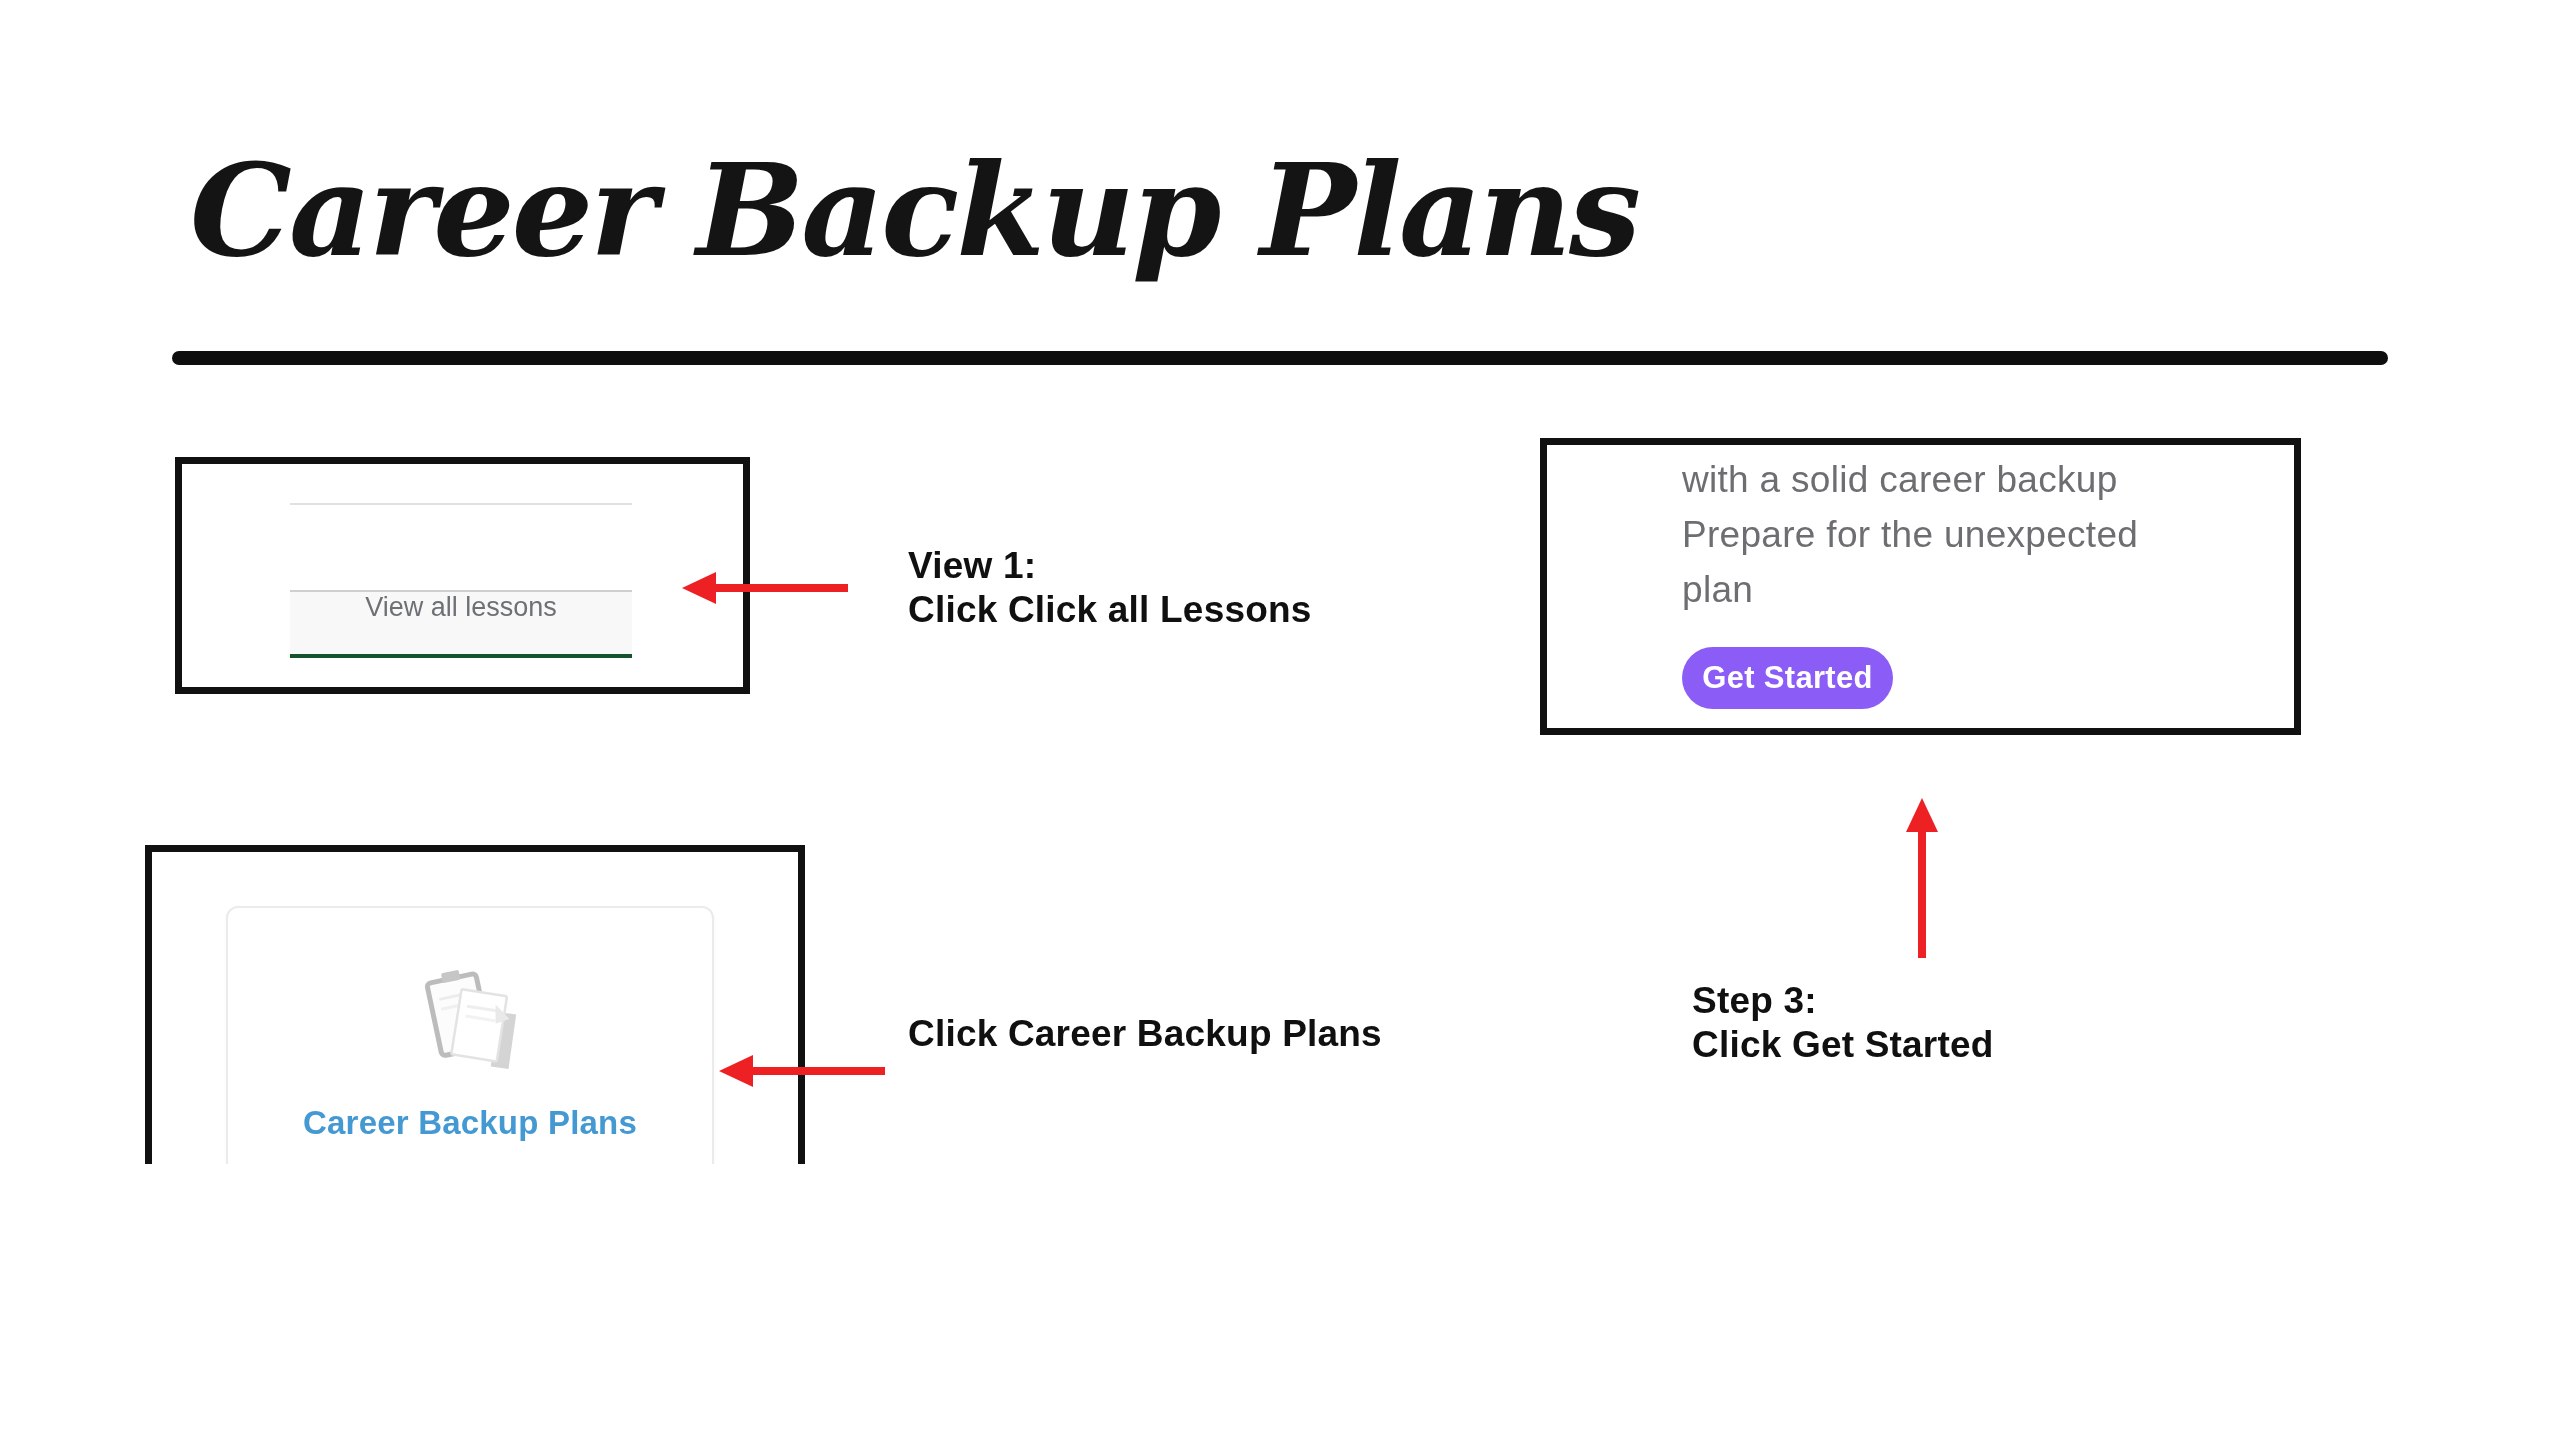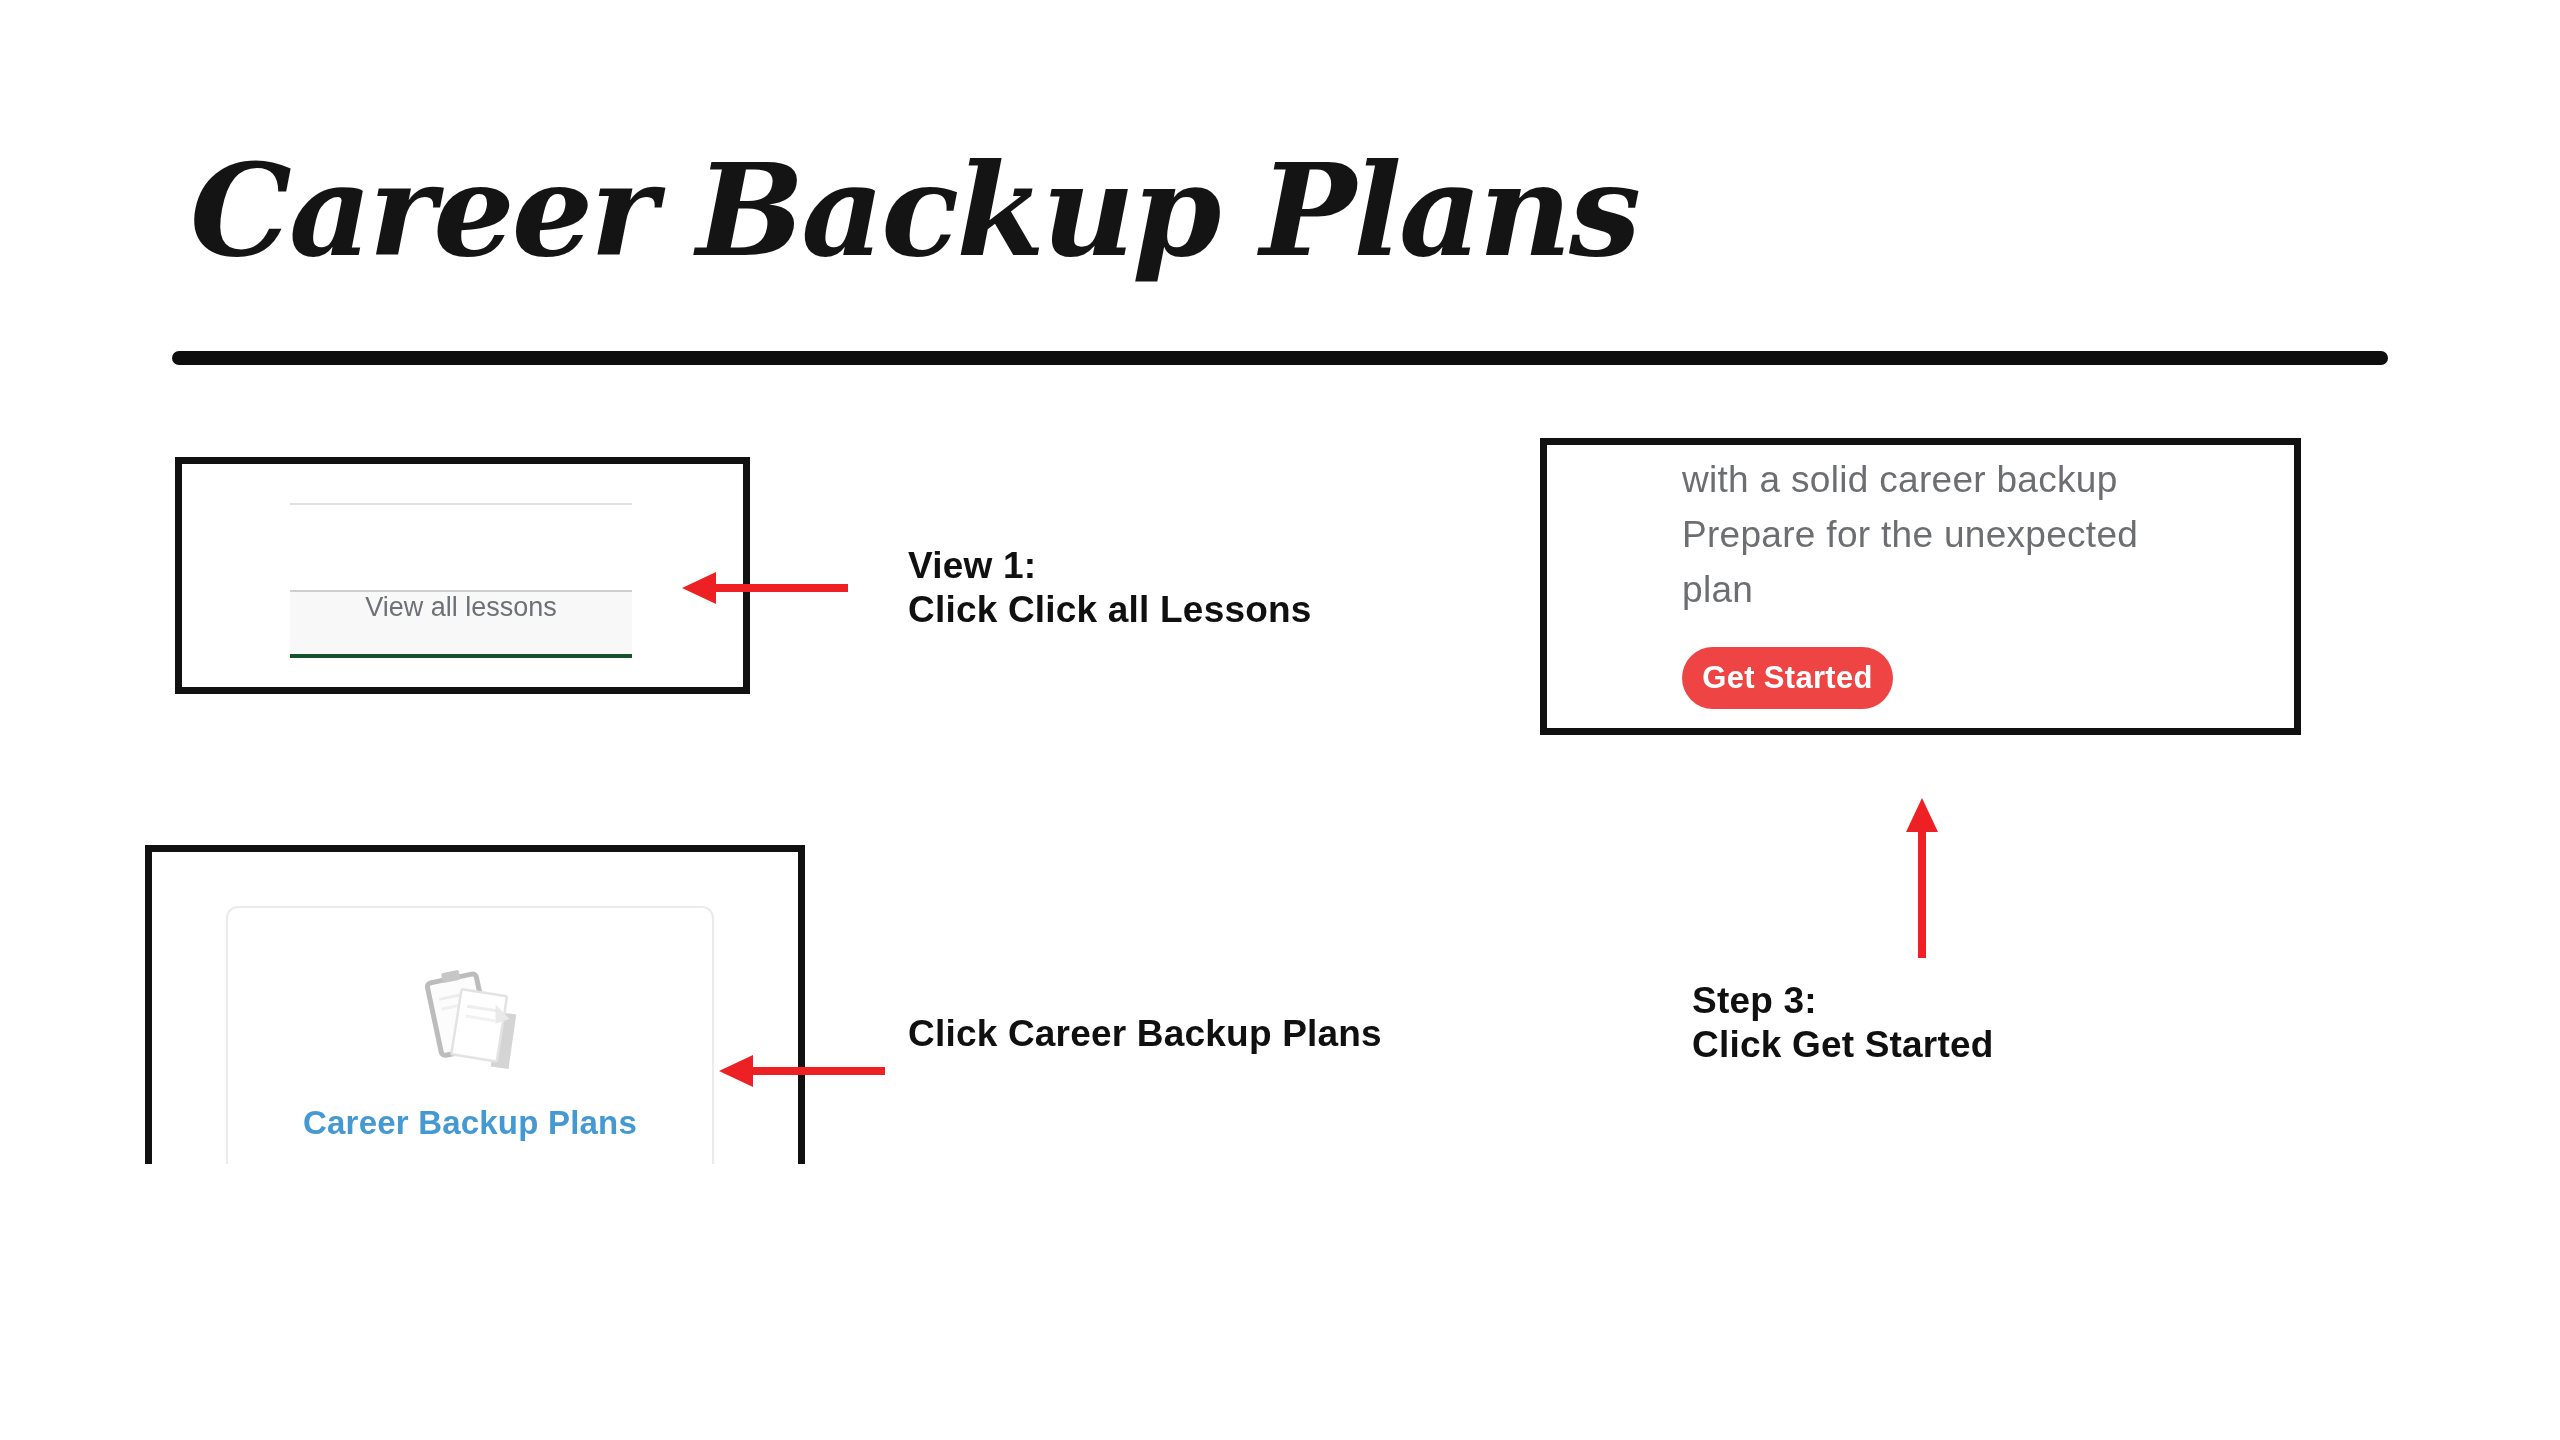--- a/index.html
+++ b/index.html
@@ -30,21 +30,21 @@
     display:flex;align-items:flex-start;justify-content:center;
     font-size:27px;color:#6d7176;cursor:pointer;margin-top:45px;
   }
   
   .f3-text{
     position:absolute;left:135px;top:7px;font-size:37px;line-height:55px;color:#6c6e71;
     letter-spacing:0.3px;
   }
   .f3-button{
     position:absolute;left:135px;top:202px;width:211px;height:62px;border-radius:31px;
-    background:#ef4444;color:#ffffff;display:flex;align-items:center;justify-content:center;
+    background:#8b5cf6;color:#ffffff;display:flex;align-items:center;justify-content:center;
     font-size:31px;font-weight:700;letter-spacing:0.3px;cursor:pointer;
   }
   
   .course-card{
     position:absolute;left:226px;top:906px;width:488px;height:325px;background:#ffffff;
     border:2px solid #ebebeb;border-radius:12px;box-sizing:border-box;
     box-shadow:0 1px 3px rgba(0,0,0,0.04);cursor:pointer;
   }
   .card-icon{position:absolute;left:50%;top:60px;transform:translateX(-50%);}
   .card-title{

